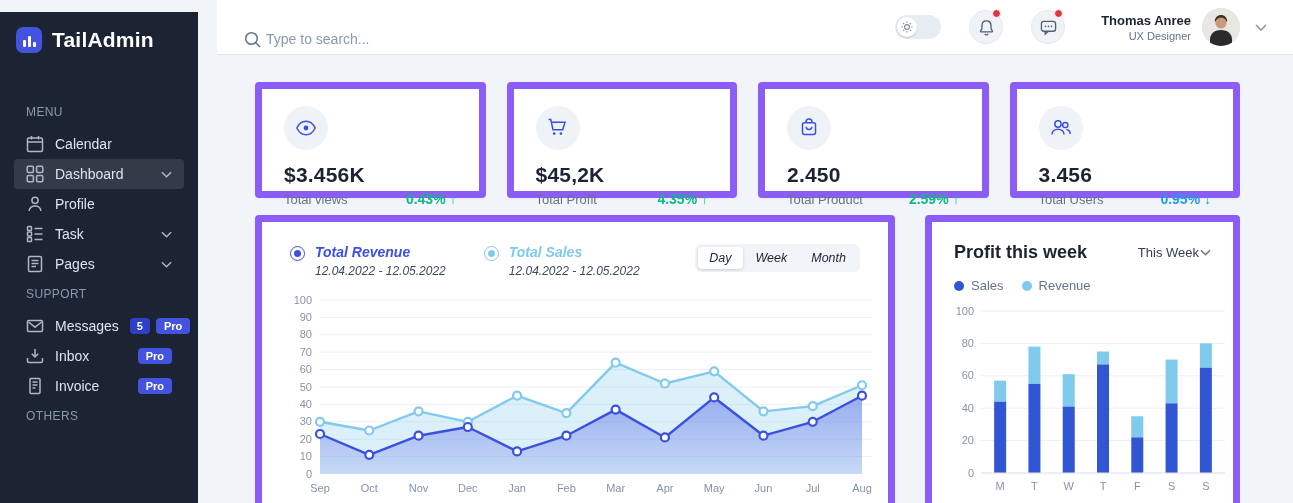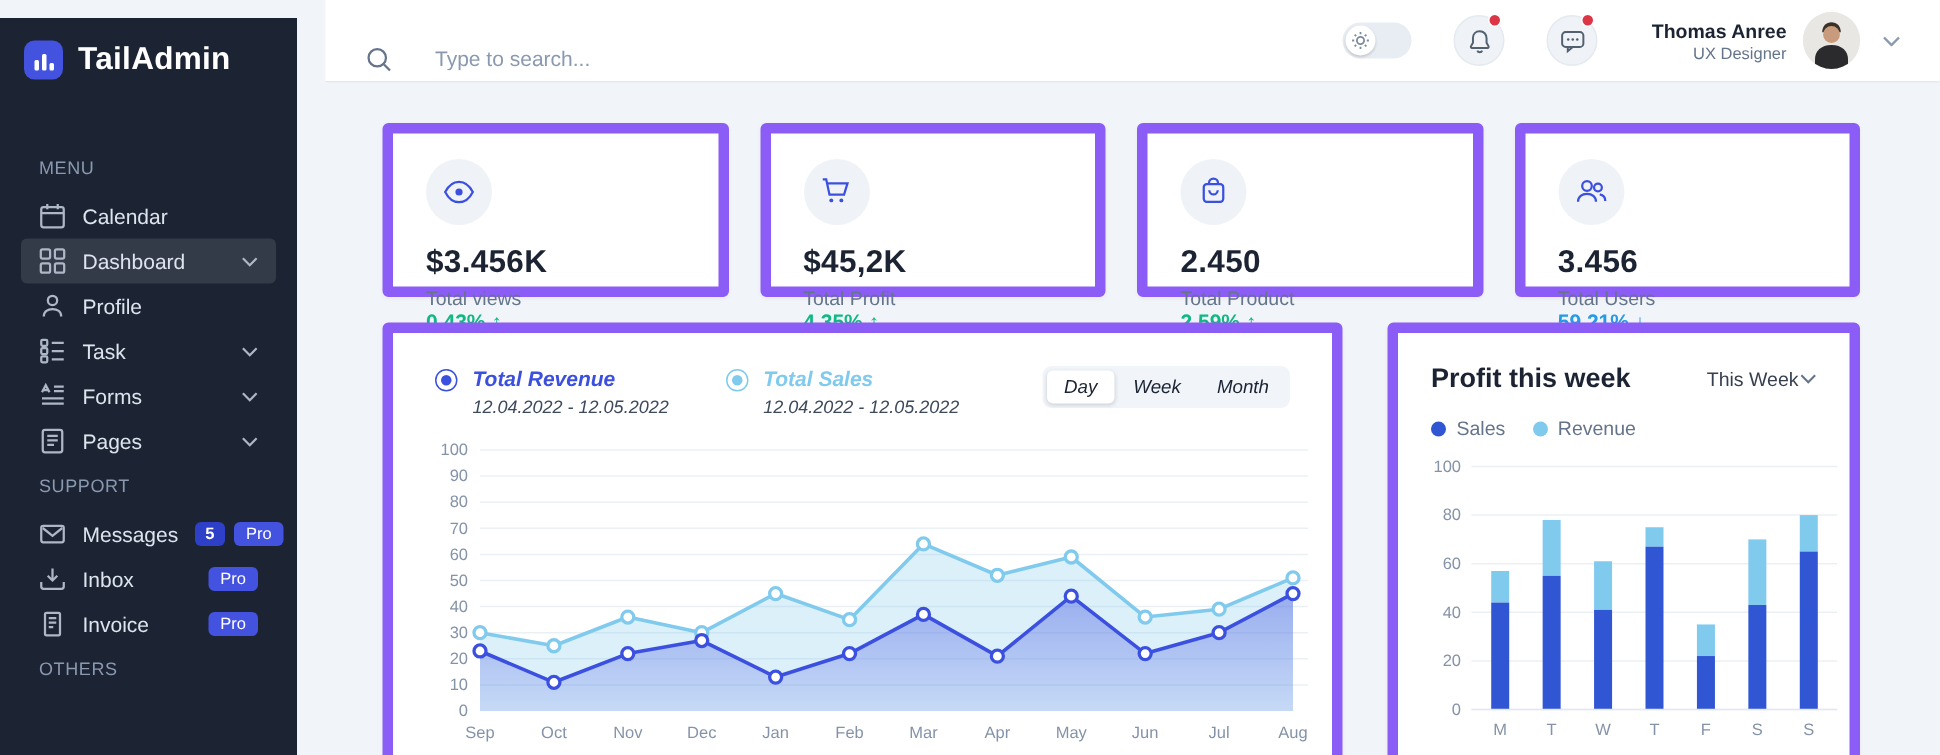--- a/index.html
+++ b/index.html
@@ -13,25 +13,25 @@
   .app-name { font-size:21px; font-weight:700; color:#fff; letter-spacing:.2px; }
   .nav { padding:0 14px; }
   .sec-label { font-size:12px; color:#8A99AF; margin:8px 12px 10px 12px; letter-spacing:.4px; line-height:14px; }
   .sec-label.first { margin-top:52px; }
   .nav-item { display:flex; align-items:center; gap:11px; padding:6px 12px; border-radius:4px; color:#DEE4EE; font-size:14px; font-weight:500; cursor:pointer; }
   .nav-item.active { background:#333A48; }
   .nav-item .ic { color:#AEB7C6; display:flex; }
   .chev { margin-left:auto; color:#AEB7C6; display:flex; }
   .badge-group { margin-left:auto; display:flex; gap:6px; align-items:center; }
   .badge-count { background:#2E3FC8; color:#fff; font-size:11px; font-weight:600; padding:2px 7px; border-radius:4px; }
-  .badge-pro { background:#4353E0; color:#fff; font-size:11px; font-weight:400; padding:2px 8px; border-radius:4px; }
+  .badge-pro { background:#4353E0; color:#fff; font-size:11px; font-weight:700; padding:2px 8px; border-radius:4px; }
 
   
   .topbar { position:absolute; left:217px; top:0; right:0; height:55px; background:#fff; border-bottom:1px solid #E2E8F0; display:flex; align-items:center; padding:0 26px; z-index:2; }
-  .search { display:flex; align-items:center; gap:28px; color:#64748B;margin-top:24px; }
+  .search { display:flex; align-items:center; gap:4px; color:#64748B;margin-top:24px; }
   .search input { border:none; outline:none; font-size:14px; width:280px; color:#1C2434; font-family:"Liberation Sans", sans-serif; background:transparent; }
   .search input::placeholder { color:#8A99AF; }
   .controls { margin-left:auto; display:flex; align-items:center; gap:28px; }
   .toggle { width:46px; height:24px; border-radius:12px; background:#E8EDF3; position:relative; cursor:pointer; }
   .knob { position:absolute; left:2px; top:2px; width:20px; height:20px; border-radius:50%; background:#fff; box-shadow:0 1px 2px rgba(0,0,0,.18); display:flex; align-items:center; justify-content:center; color:#7C8BA0; }
   .icon-btn { width:34px; height:34px; border-radius:50%; background:#EFF2F7; border:1px solid #E4EAF0; display:flex; align-items:center; justify-content:center; position:relative; cursor:pointer; color:#52606F; }
   .dot-red { position:absolute; top:-2px; right:1px; width:9px; height:9px; background:#DC3545; border:1.5px solid #fff; border-radius:50%; }
   .user { display:flex; align-items:center; gap:11px; margin-left:8px; cursor:pointer; }
   .user-text { text-align:right; }
   .user-name { font-size:13px; font-weight:700; color:#1C2434; }
@@ -39,21 +39,21 @@
   .avatar { width:38px; height:38px; border-radius:50%; overflow:hidden; background:#E9E7E4; flex:none; }
   .user-chev { color:#8A99AF; display:flex; margin-left:4px; }
 
   
   .main { position:absolute; left:217px; top:56px; width:1076px; height:447px; padding:26px 53px 0 38px; }
   .stats { display:grid; grid-template-columns:repeat(4,1fr); gap:21px; }
   .card { background:#fff; border:7px solid #8b5cf6; border-radius:4px; box-shadow:0 1px 3px rgba(16,24,40,.04); }
   .stat-card { height:116px; padding:17px 22px; }
   .stat-icon { width:44px; height:44px; border-radius:50%; background:#EFF2F7; display:flex; align-items:center; justify-content:center; color:#3C50E0; }
   .stat-value { font-size:21px; font-weight:700; color:#1C2434; margin-top:13px; letter-spacing:.2px; }
-  .stat-row { display:flex; align-items:baseline; justify-content:space-between; margin-top:4px;flex-direction:column; }
+  .stat-row { display:flex; align-items:baseline; justify-content:space-between; margin-top:4px; }
   .stat-label { font-size:13px; color:#64748B; }
   .stat-delta { font-size:14px; font-weight:600; }
 
   .charts-row { display:flex; gap:30px; margin-top:17px; }
   .chart-card { width:640px; height:400px; padding:22px 28px; }
   .chart-head { display:flex; align-items:flex-start;font-style:italic; }
   .legend-item { display:flex; gap:10px; margin-right:38px; }
   .radio { width:15px; height:15px; border:1px solid; border-radius:50%; display:flex; align-items:center; justify-content:center; margin-top:2px; flex:none; }
   .radio i { width:7px; height:7px; border-radius:50%; display:block; }
   .legend-name { font-size:14px; font-weight:700; }
@@ -142,38 +142,20 @@
           </svg>
         </span>
       <span>Task</span>
       <span class="chev">
           <svg width="11" height="7" viewBox="0 0 12 7" fill="none" stroke="currentColor" stroke-width="1.6">
             <path d="M1 1l5 5 5-5"></path>
           </svg>
         </span>
     </div>
 
-    <div class="nav-item">
-      <span class="ic">
-          <svg width="18" height="18" viewBox="0 0 18 18" fill="none" stroke="currentColor" stroke-width="1.5">
-            <path d="M2 6.5L4.5 1.8L7 6.5"></path>
-            <line x1="3" y1="5" x2="6" y2="5"></line>
-            <line x1="10" y1="2.8" x2="16.5" y2="2.8"></line>
-            <line x1="10" y1="5.8" x2="16.5" y2="5.8"></line>
-            <line x1="2" y1="10.5" x2="16.5" y2="10.5"></line>
-            <line x1="2" y1="14" x2="16.5" y2="14"></line>
-          </svg>
-        </span>
-      <span>Forms</span>
-      <span class="chev">
-          <svg width="11" height="7" viewBox="0 0 12 7" fill="none" stroke="currentColor" stroke-width="1.6">
-            <path d="M1 1l5 5 5-5"></path>
-          </svg>
-        </span>
-    </div>
 
 
     <div class="nav-item">
       <span class="ic">
           <svg width="18" height="18" viewBox="0 0 18 18" fill="none" stroke="currentColor" stroke-width="1.5">
             <rect x="2.5" y="1.5" width="13" height="15" rx="1.5"></rect>
             <line x1="5.5" y1="5.5" x2="12.5" y2="5.5"></line>
             <line x1="5.5" y1="8.5" x2="12.5" y2="8.5"></line>
             <line x1="5.5" y1="11.5" x2="10" y2="11.5"></line>
           </svg>
@@ -353,21 +335,21 @@
           <svg width="22" height="22" viewBox="0 0 22 22" fill="none" stroke="currentColor" stroke-width="1.5">
             <circle cx="8" cy="7" r="3.2"></circle>
             <path d="M2 17.5c0-3.3 2.7-5.3 6-5.3s6 2 6 5.3"></path>
             <circle cx="15.3" cy="8" r="2.6"></circle>
             <path d="M16.5 12.6c2.1.4 3.7 2 3.7 4.4"></path>
           </svg>
         </div>
       <div class="stat-value">3.456</div>
       <div class="stat-row">
         <span class="stat-label">Total Users</span>
-        <span class="stat-delta" style="color: rgb(37, 154, 230);">59.21% ↓</span>
+        <span class="stat-delta" style="color: rgb(37, 154, 230);">0.95% ↓</span>
       </div>
     </div>
   </div>
 
   <div class="charts-row">
 
     <div class="card chart-card">
       <div class="chart-head">
         <div class="legend-item">
           <span class="radio" style="border-color: rgb(60, 80, 224);">

